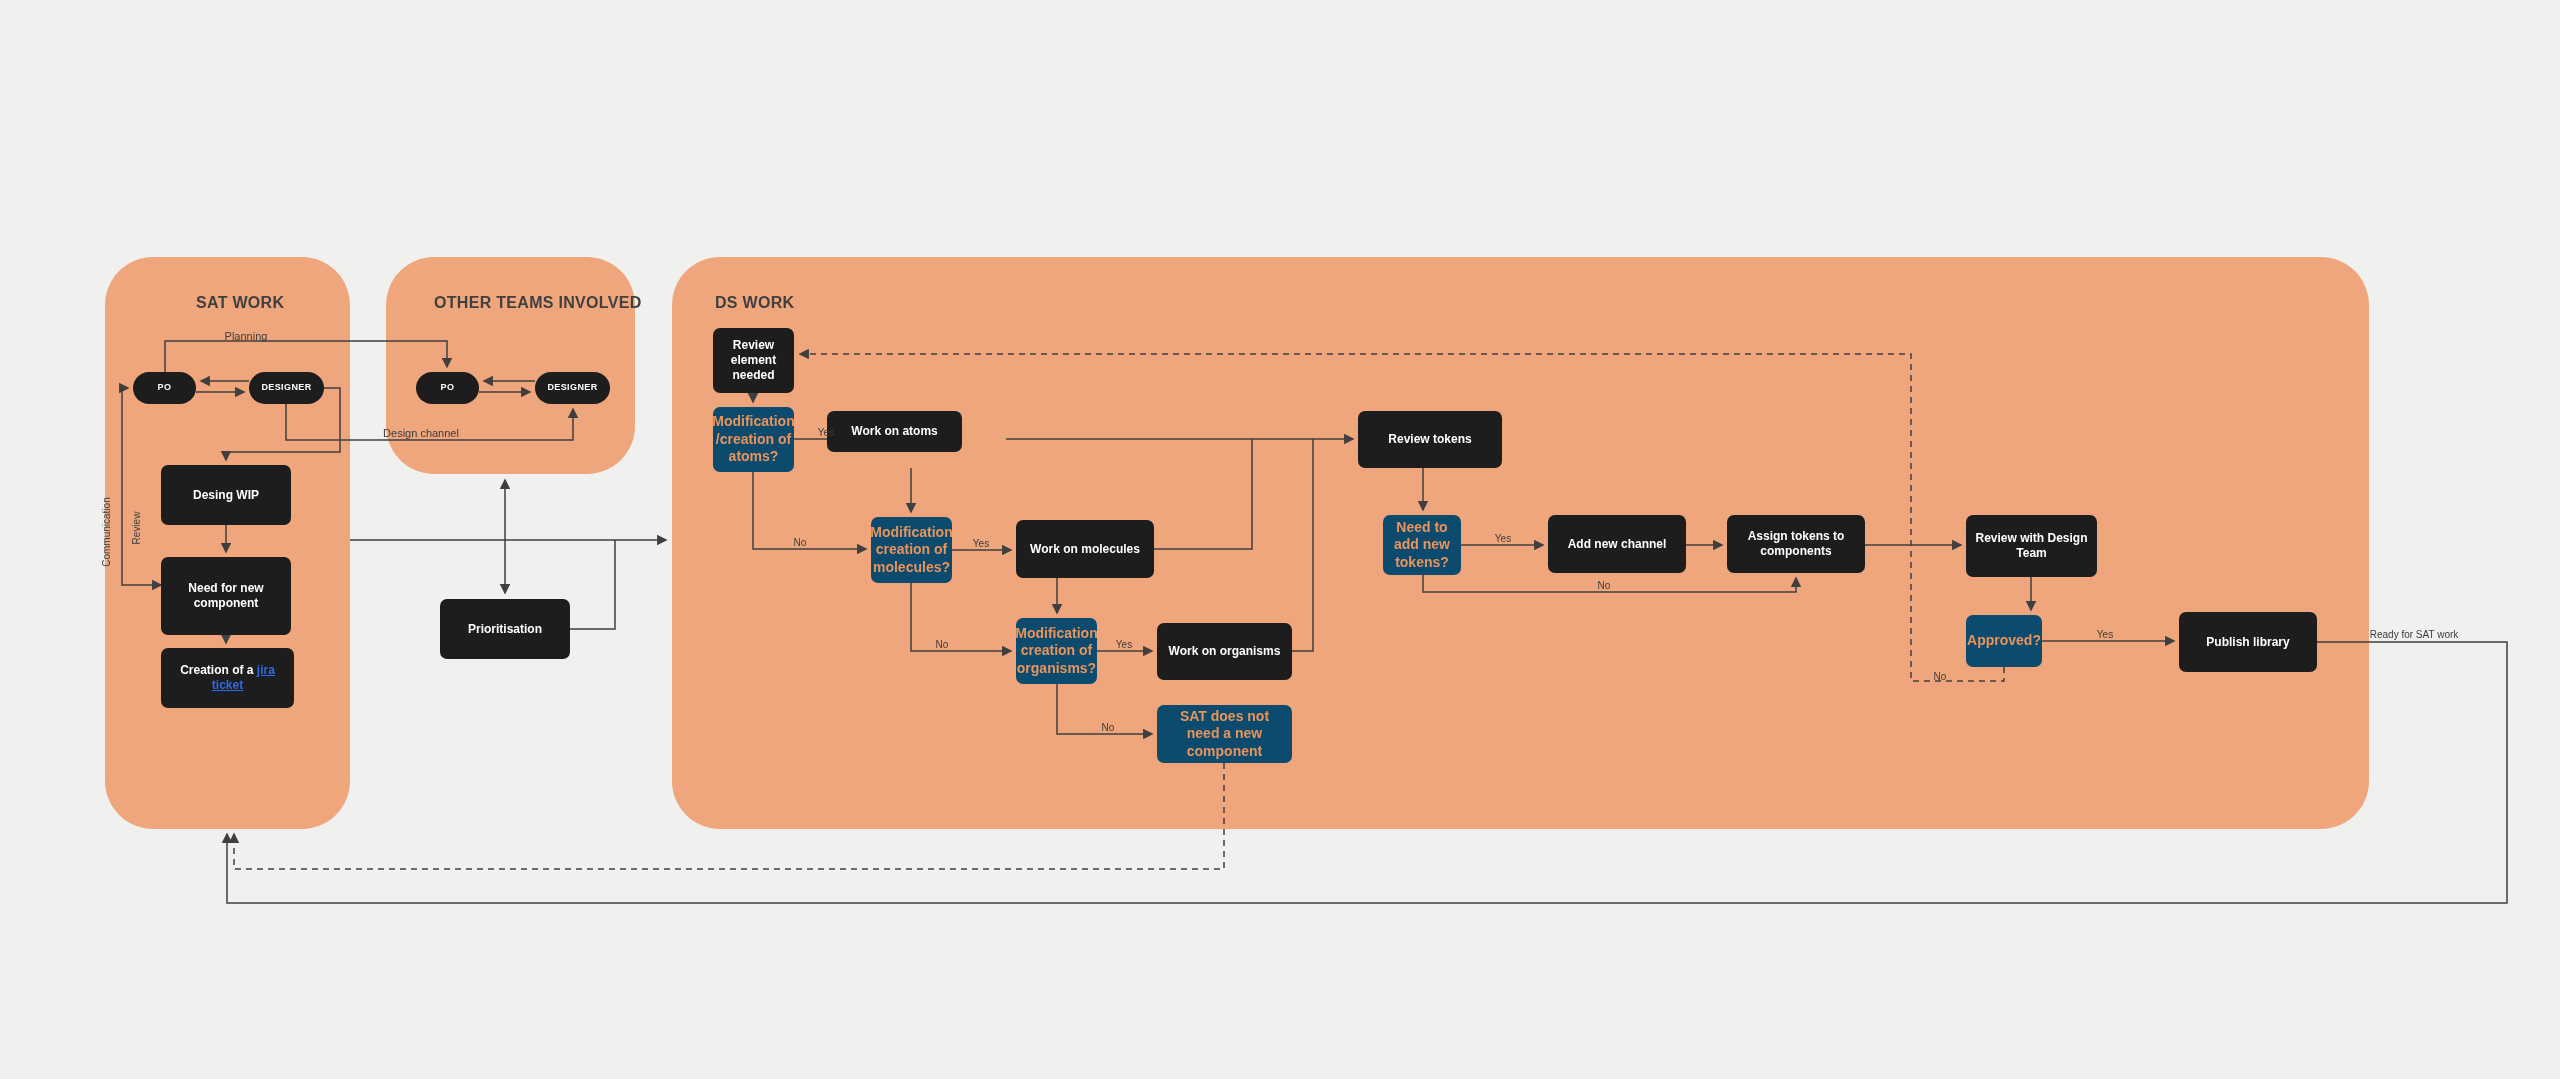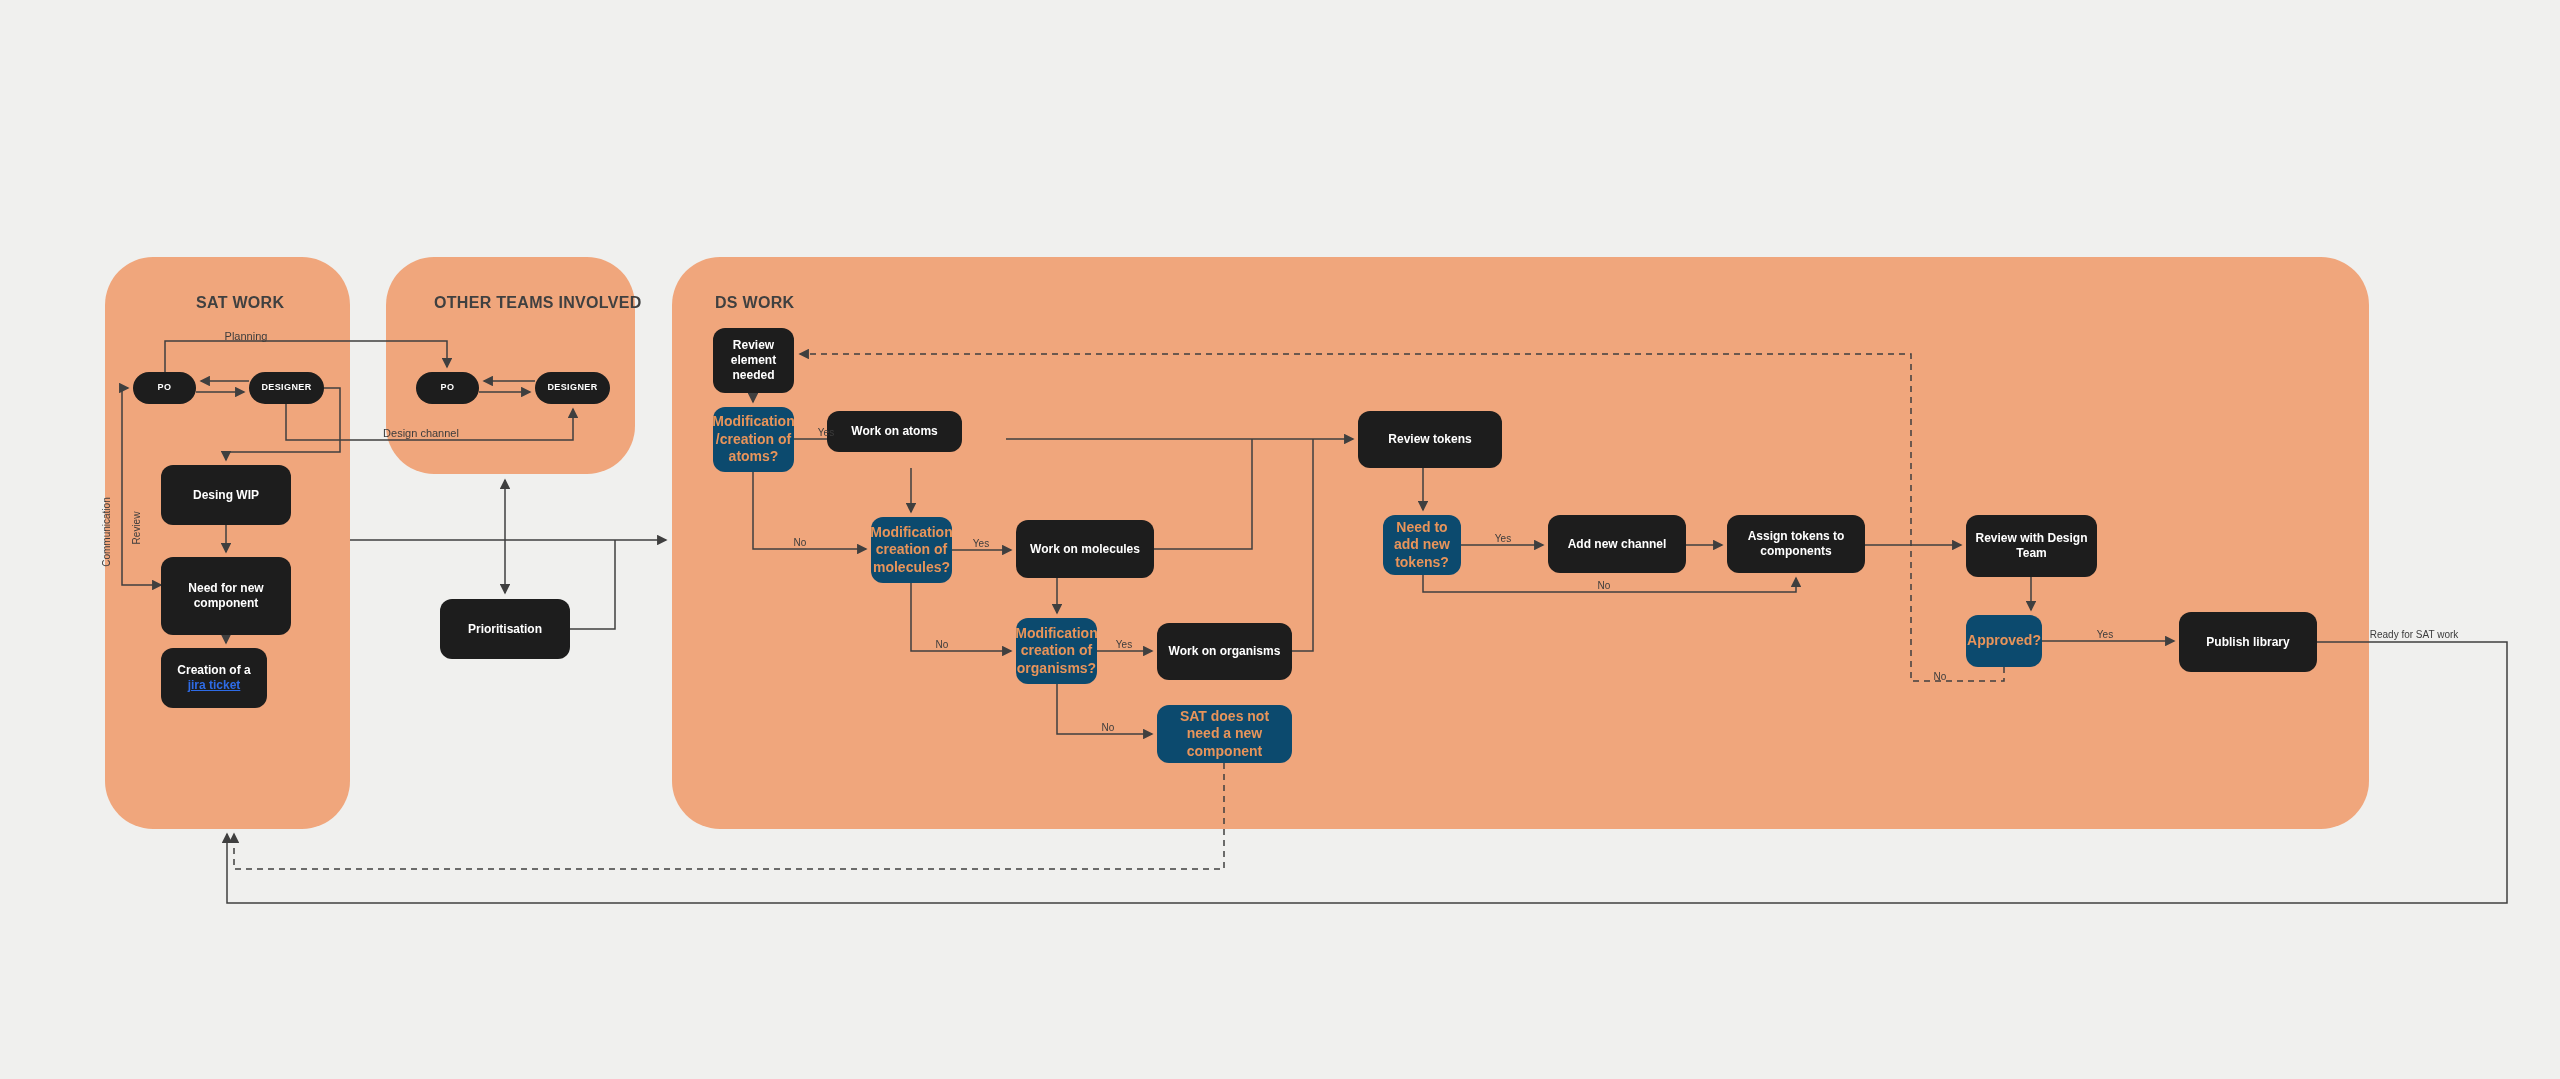--- a/index.html
+++ b/index.html
@@ -20,21 +20,21 @@
     position: absolute;
     font-size: 16px; font-weight: bold; color: #404040;
     letter-spacing: 0.3px;
   }
   .node {
     position: absolute;
     display: flex; align-items: center; justify-content: center;
     text-align: center;
     box-sizing: border-box;
     padding: 4px 9px;
-    border-radius: 12px;
+    border-radius: 7px;
     font-weight: bold;
     font-size: 12px;
     line-height: 1.25;
   }
   .node.black { background: #1d1d1d; color: #ffffff; }
   .node.white { background: #0c4a6e; color: #e8945a; font-size: 14px; }
   .node.small { font-size: 9px; border-radius: 16px; letter-spacing: 0.4px; }
   .link { color: #2e6be6; text-decoration: underline; cursor: pointer; }
   .elabel {
     position: absolute;
@@ -105,21 +105,21 @@
   <div class="sec-title" style="left:434px;top:294px">OTHER TEAMS INVOLVED</div>
   <div class="sec-title" style="left:715px;top:294px">DS WORK</div>
 
   <div class="node black small" style="left:133px;top:372px;width:63px;height:32px">PO</div>
   <div class="node black small" style="left:249px;top:372px;width:75px;height:32px">DESIGNER</div>
   <div class="node black small" style="left:416px;top:372px;width:63px;height:32px">PO</div>
   <div class="node black small" style="left:535px;top:372px;width:75px;height:32px">DESIGNER</div>
 
   <div class="node black" style="left:161px;top:465px;width:130px;height:60px">Desing WIP</div>
   <div class="node black" style="left:161px;top:557px;width:130px;height:78px">Need for new component</div>
-  <div class="node black" style="left:161px;top:648px;width:106px;height:60px">
+  <div class="node black" style="left:161px;top:648px;width:133px;height:60px">
     <span><span>Creation of a </span><a class="link">jira ticket</a></span>
   </div>
   <div class="node black" style="left:440px;top:599px;width:130px;height:60px">Prioritisation</div>
 
   <div class="node black" style="left:713px;top:328px;width:81px;height:65px">Review element needed</div>
   <div class="node white" style="left:713px;top:407px;width:81px;height:65px">Modification /creation of atoms?</div>
   <div class="node black" style="left:827px;top:411px;width:135px;height:41px">Work on atoms</div>
   <div class="node white" style="left:871px;top:517px;width:81px;height:66px">Modification creation of molecules?</div>
   <div class="node black" style="left:1016px;top:520px;width:138px;height:58px">Work on molecules</div>
   <div class="node white" style="left:1016px;top:618px;width:81px;height:66px">Modification creation of organisms?</div>

